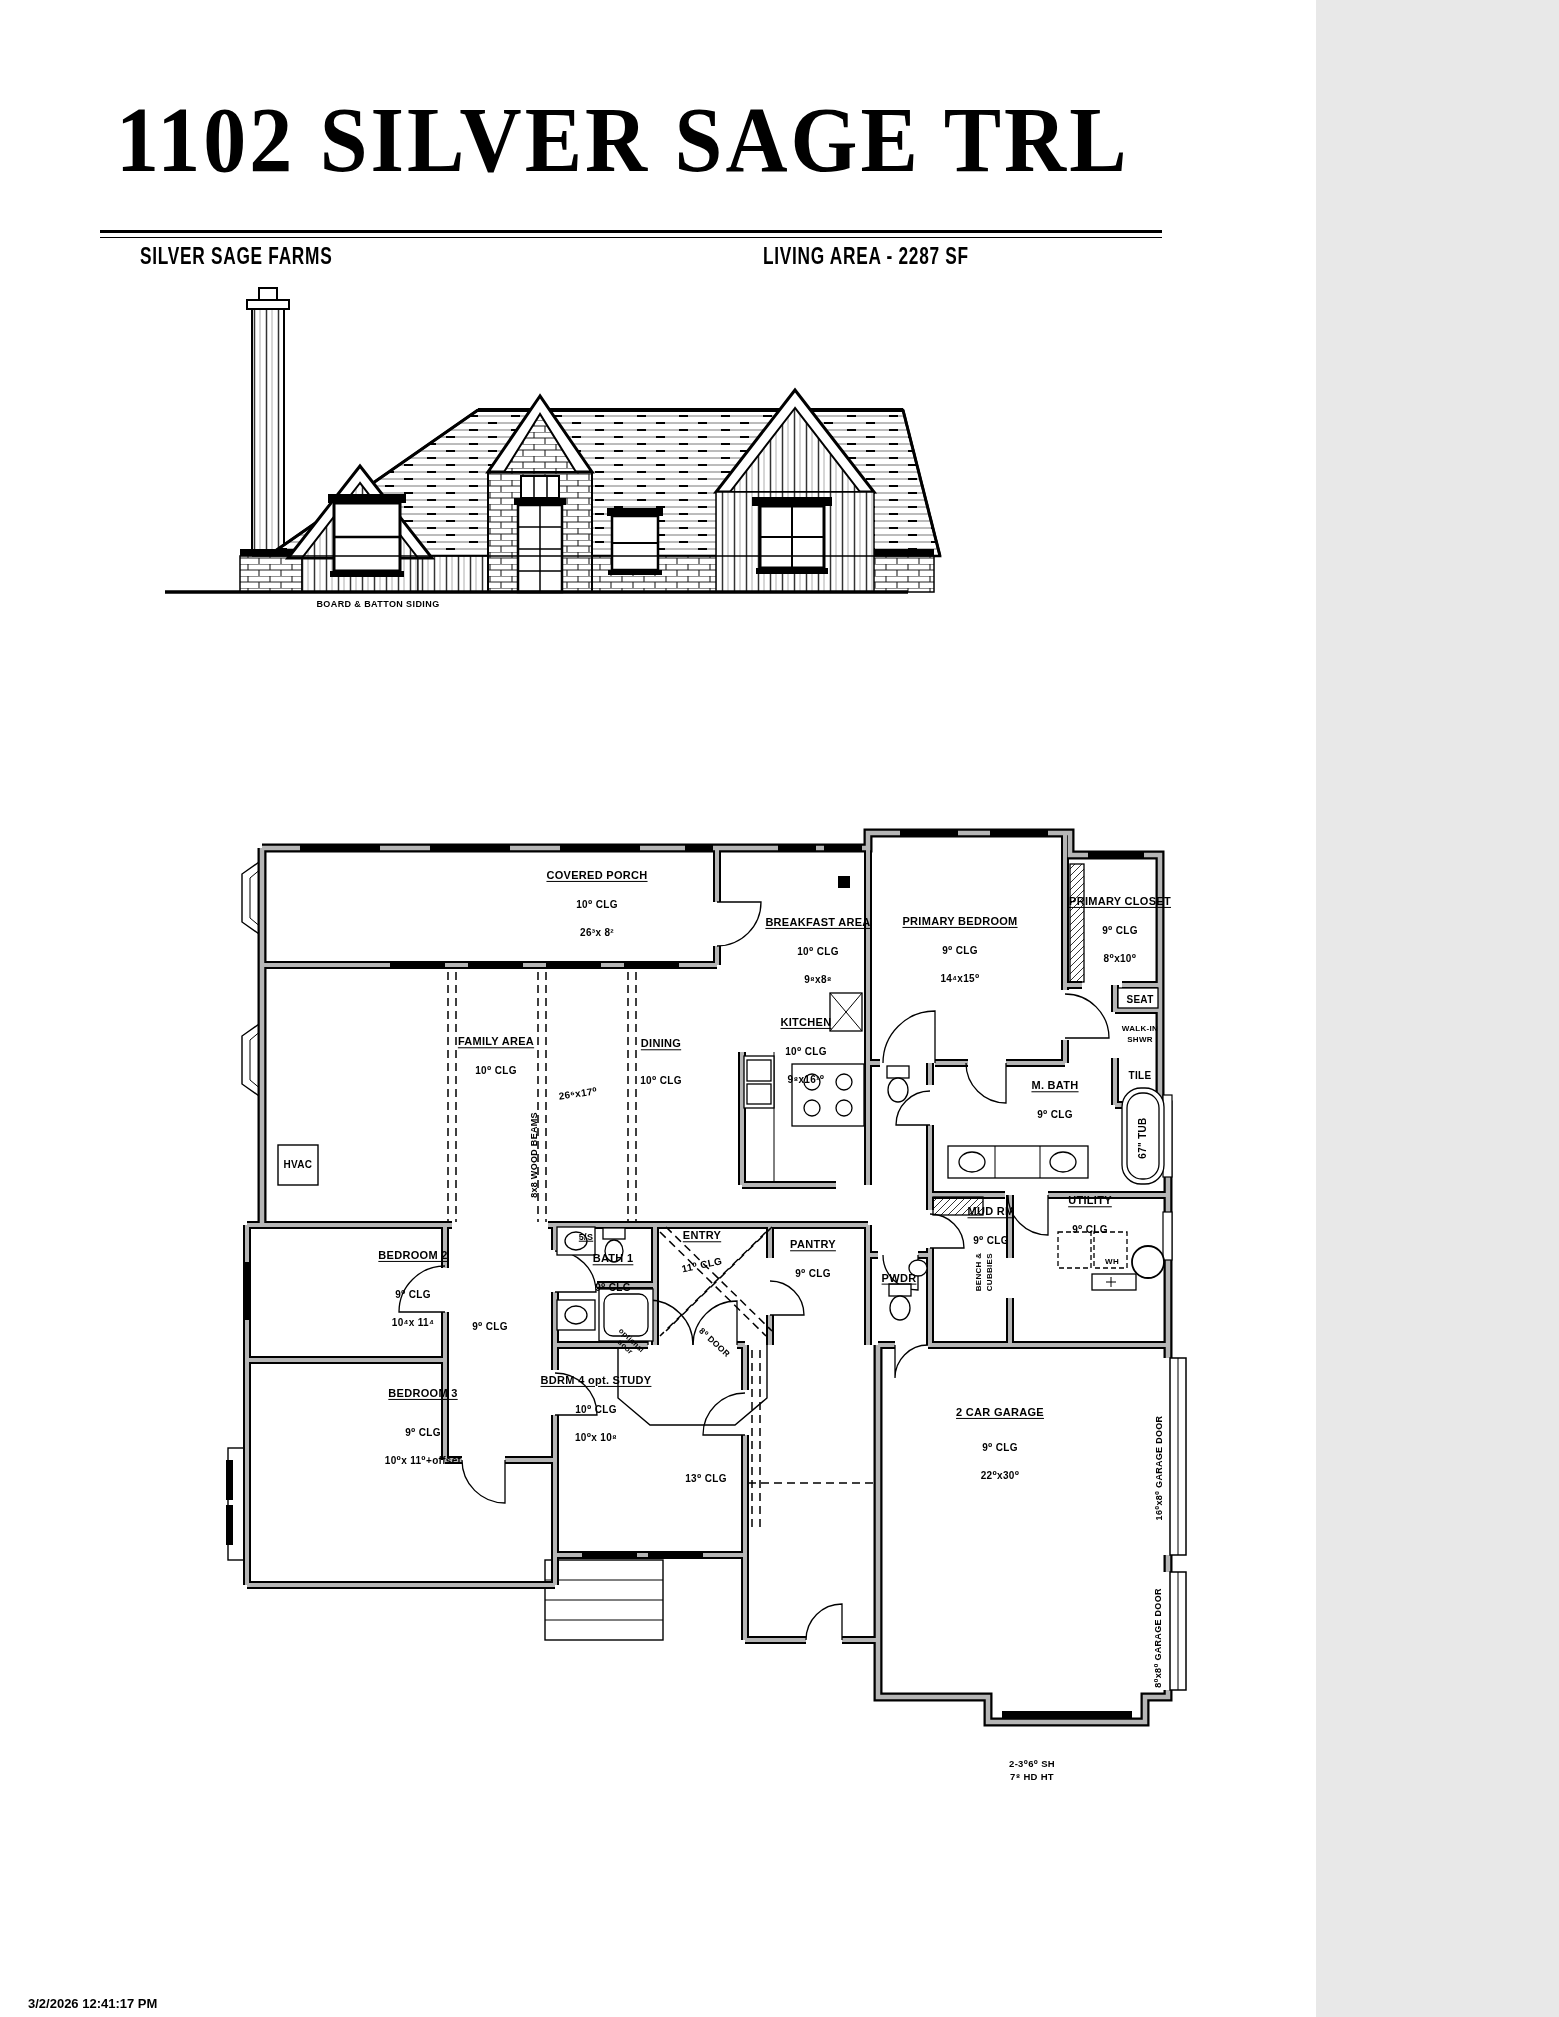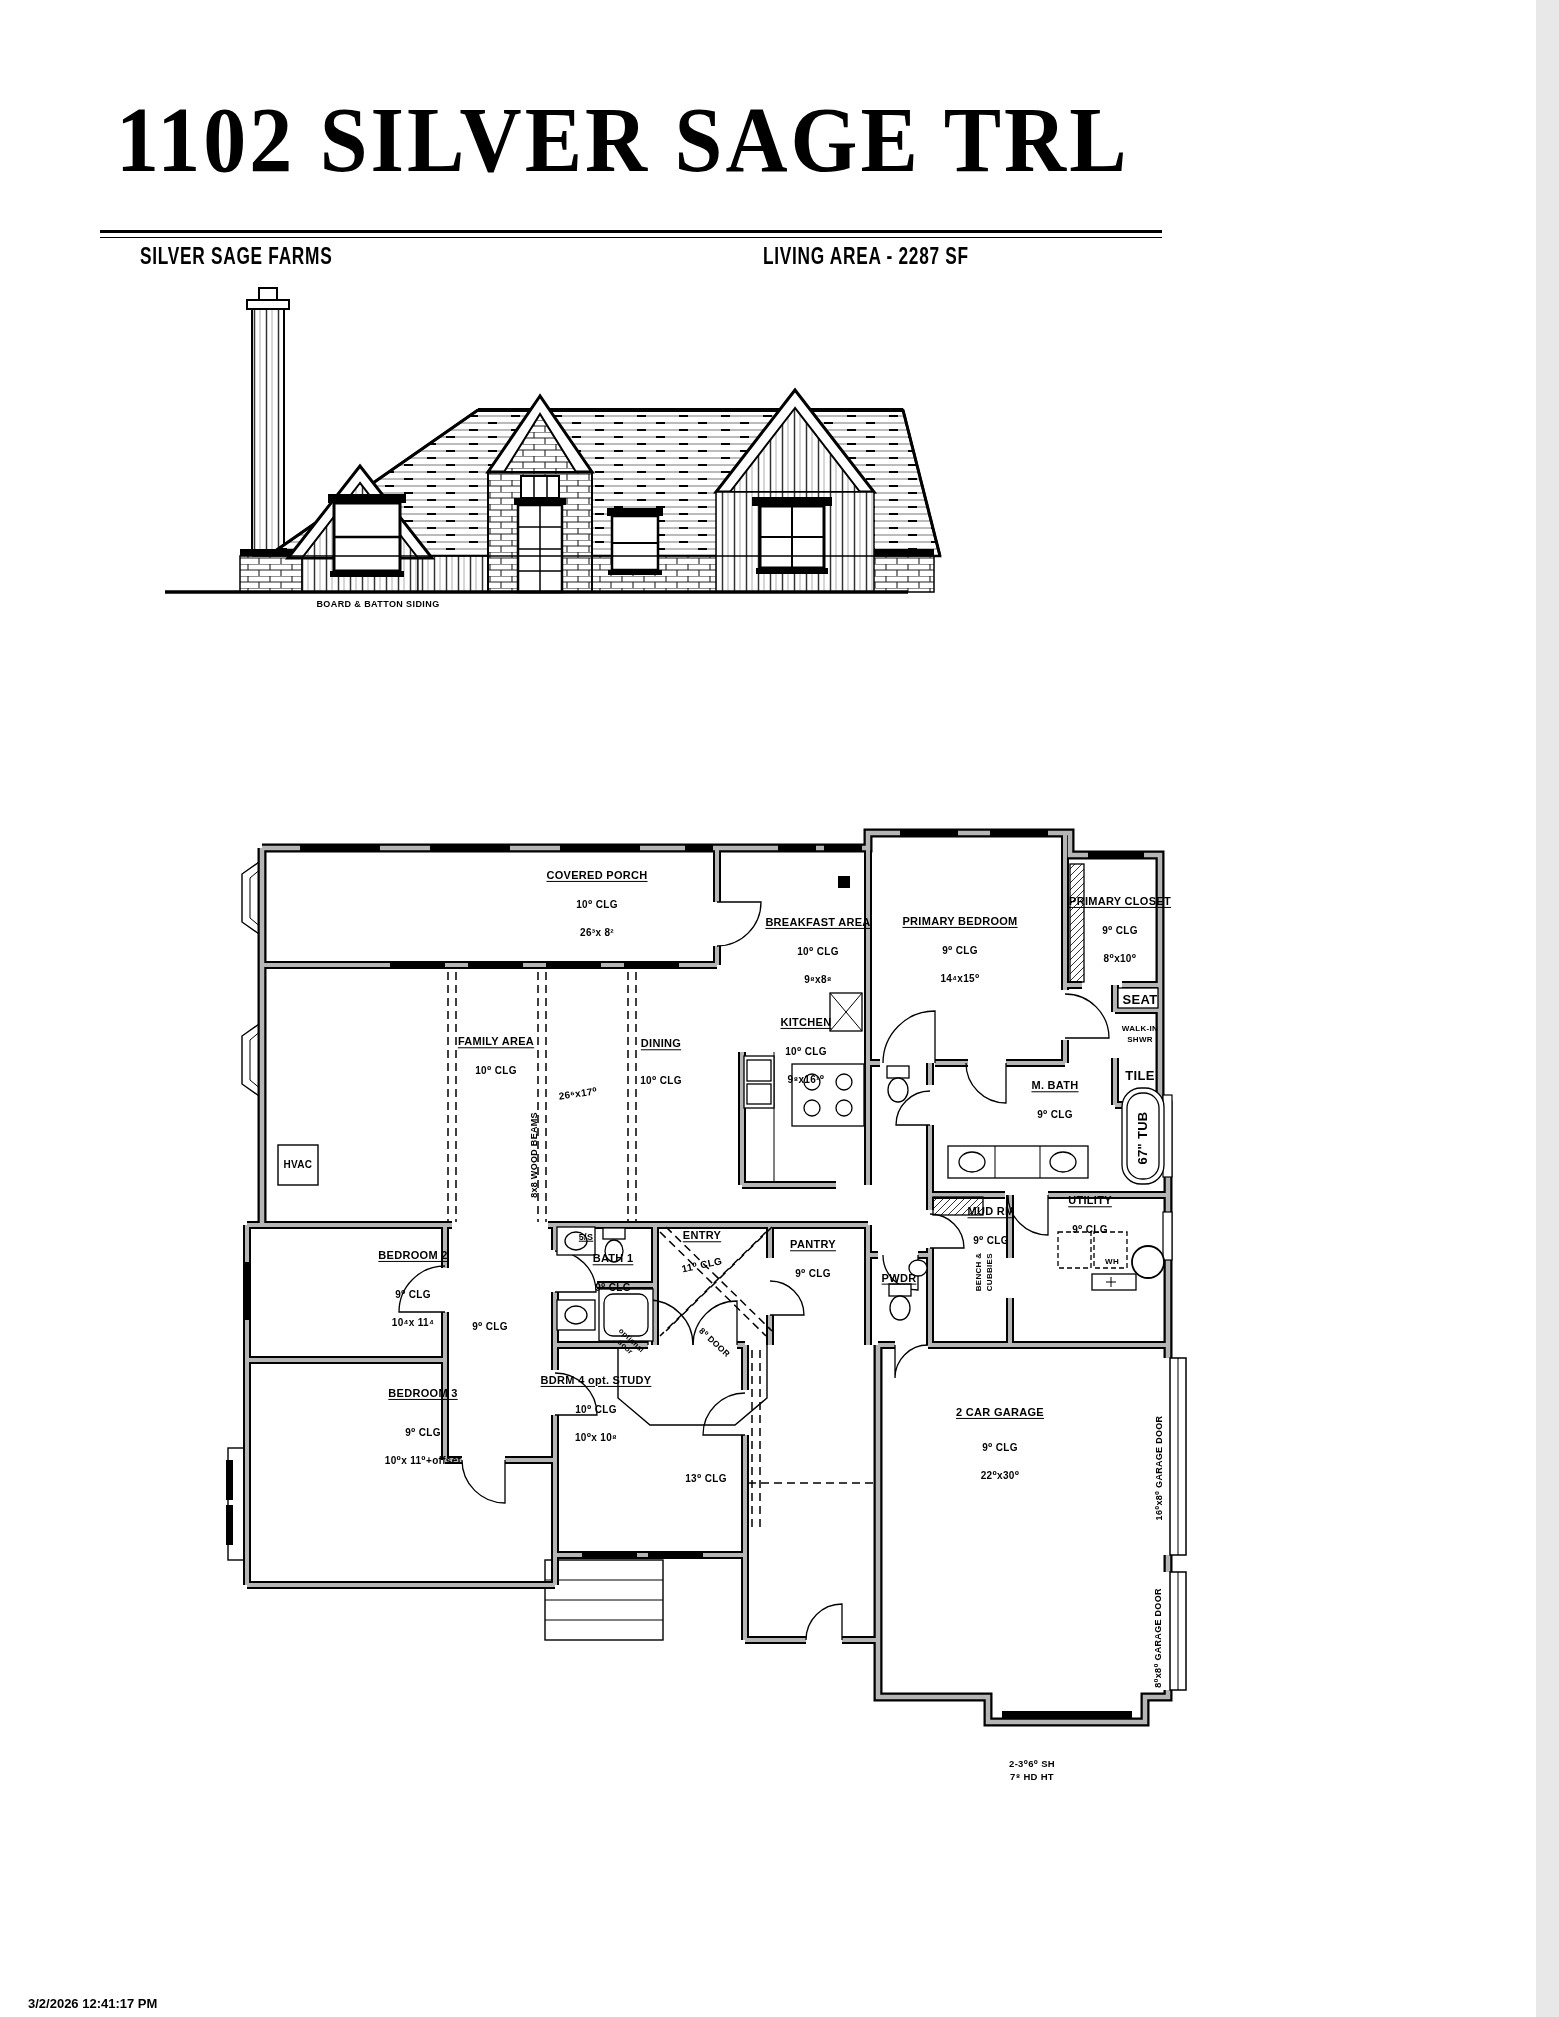--- a/index.html
+++ b/index.html
@@ -1,33 +1,33 @@
 <!DOCTYPE html>
 <html><head>
 <meta charset="utf-8">
 <style>
   html,body{margin:0;padding:0;background:#e8e8e8;}
-  .sheet{position:relative;width:1536px;height:2017px;background:#fff;overflow:hidden;
+  .sheet{position:relative;width:1316px;height:2017px;background:#fff;overflow:hidden;
          font-family:"Liberation Sans","DejaVu Sans",sans-serif;color:#000;}
   svg{position:absolute;left:0;top:0;}
   .title{position:absolute;left:116px;top:86px;font-family:"Liberation Serif","DejaVu Serif",serif;
          font-weight:bold;font-size:86px;letter-spacing:3px;white-space:nowrap;transform:scaleY(1.08);transform-origin:top left;}
   .rule1{position:absolute;left:100px;top:230px;width:1062px;height:3px;background:#000;}
   .rule2{position:absolute;left:100px;top:237px;width:1062px;height:1px;background:#000;}
   .sub{position:absolute;top:242px;font-weight:bold;font-size:24px;letter-spacing:1px;
        transform:scaleX(.72);transform-origin:left top;white-space:nowrap;}
   .sub.l{left:140px;} .sub.r{left:763px;}
   .lbl{position:absolute;transform:translate(-50%,-50%);font-weight:bold;font-size:10.5px;
        letter-spacing:.3px;text-align:center;line-height:1.4;white-space:pre-line;z-index:5;}
   .room span{display:block;}
   .room .nm{text-decoration:underline;text-underline-offset:2px;font-size:11px;white-space:nowrap;}
   .room .cl,.room .dm{font-size:10px;white-space:nowrap;}
   .vert{writing-mode:vertical-rl;transform:translate(-50%,-50%) rotate(180deg);}
   .rot{transform:translate(-50%,-50%) rotate(43deg);font-size:8.5px;line-height:1.15;}
-  .f8{font-size:8px;} .f85{font-size:13px;} .f9{font-size:9px;} .f95{font-size:9.5px;}
+  .f8{font-size:8px;} .f85{font-size:10px;} .f9{font-size:9px;} .f95{font-size:9.5px;}
   .ts{position:absolute;left:28px;top:1954px;font-weight:bold;font-size:13px;margin-top:42px;}
   .sidinglbl{position:absolute;transform:translate(-50%,-50%);font-weight:bold;font-size:9px;letter-spacing:.4px;}
 </style>
 </head>
 <body>
 
 <div class="sheet">
 
   <svg width="1559" height="2017" viewBox="0 0 1559 2017">
     <defs>

